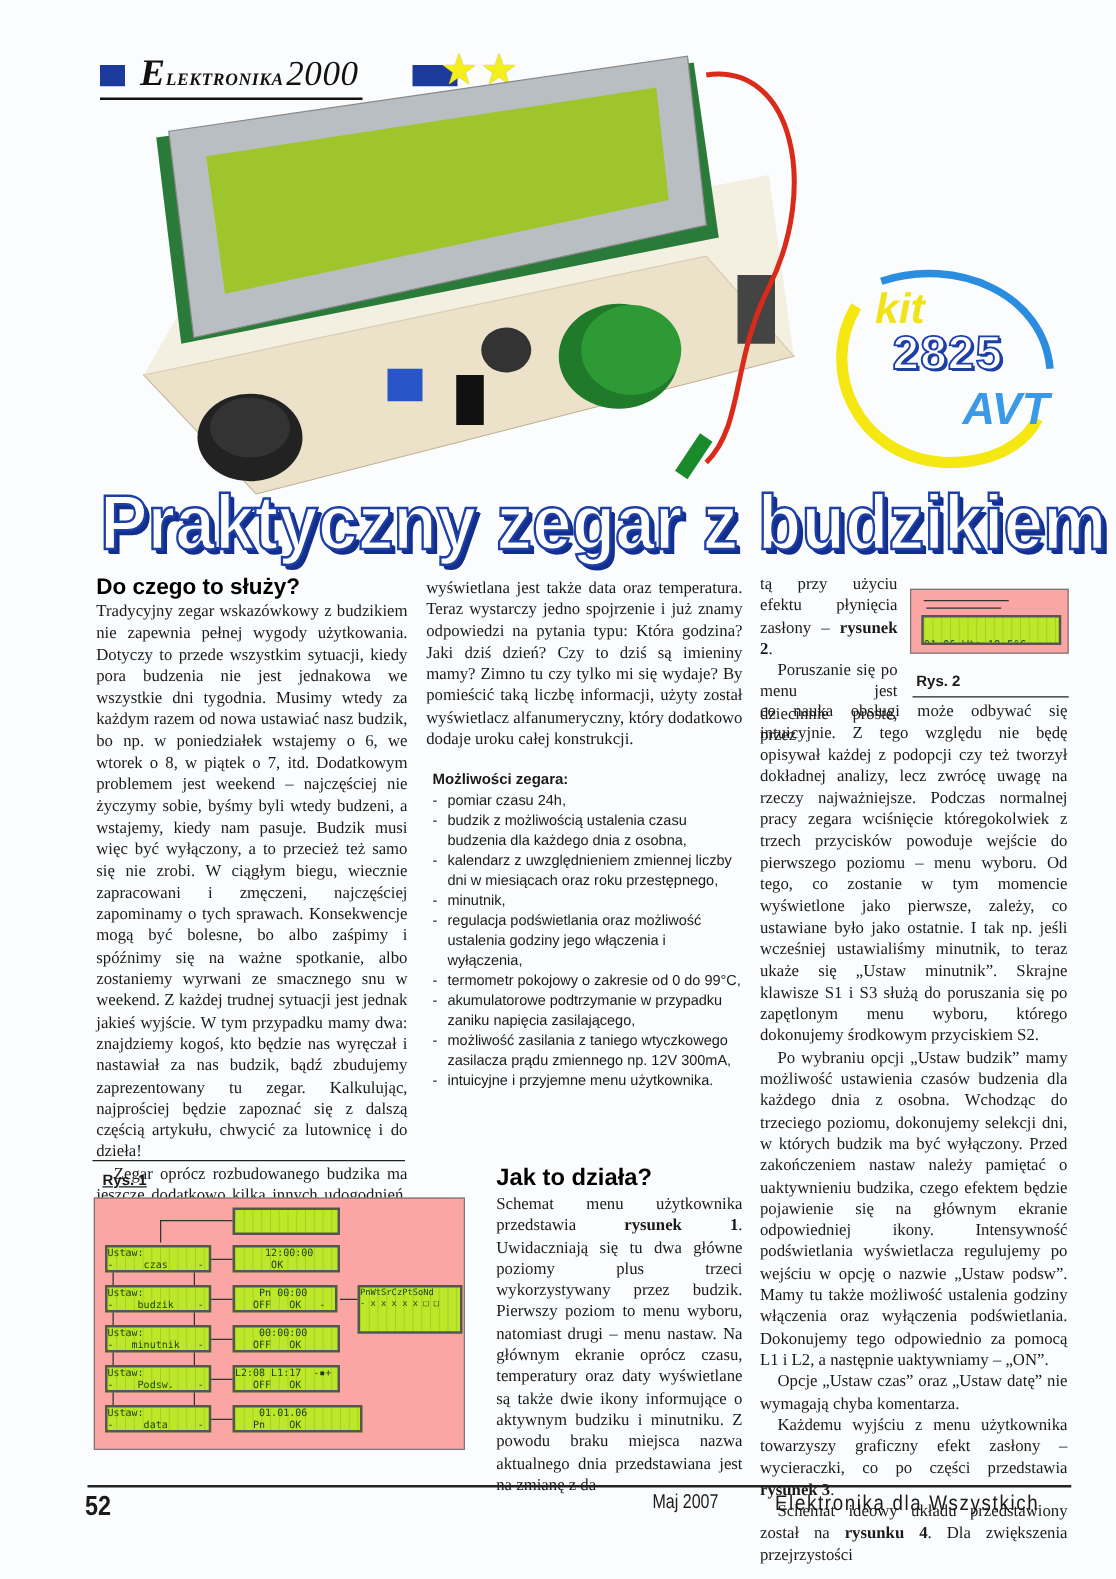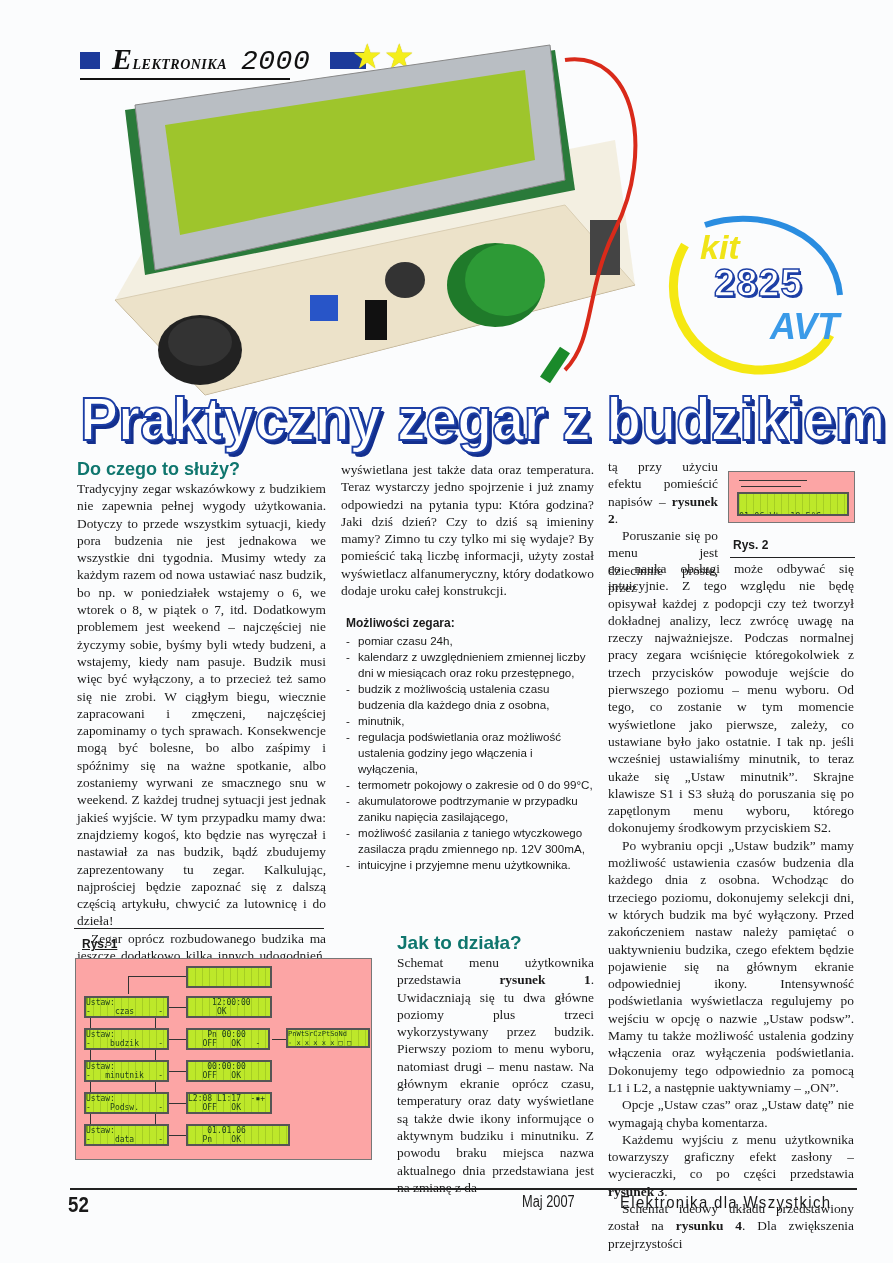--- a/index.html
+++ b/index.html
@@ -2,35 +2,35 @@
 <html><head>
 <meta charset="utf-8">
 <style>
   html,body{margin:0;padding:0;}
   body{width:893px;height:1263px;background:#fbfcfd;position:relative;overflow:hidden;font-family:"Liberation Serif",serif;color:#1a1a1a;}
   .abs{position:absolute;}
   
   .hdr-sq{position:absolute;width:20px;height:17px;background:#1c3a9a;}
   .brand{position:absolute;left:112px;top:42px;font-family:"Liberation Serif",serif;font-style:italic;font-weight:bold;font-size:14px;color:#111;letter-spacing:0.5px;}
   .brand .big{font-size:30px;}
-  .brand .num{font-family:Liberation Mono, monospace;font-style:italic;font-weight:normal;font-size:28px;margin-left:14px;}
+  .brand .num{font-family:Liberation Serif, serif;font-style:italic;font-weight:normal;font-size:28px;margin-left:2px;}
   .hdr-line{position:absolute;left:80px;top:78px;width:210px;height:2px;background:#111;}
   .star{position:absolute;color:#f4ee1c;font-size:34px;line-height:34px;text-shadow:0 0 1px #b7a600;}
   
   .photo{position:absolute;left:95px;top:30px;width:560px;height:370px;}
   
   .kit{position:absolute;left:645px;top:215px;width:200px;height:160px;}
   
   .title{position:absolute;left:80px;top:386px;width:760px;height:66px;font-family:"Liberation Sans",sans-serif;font-weight:bold;font-size:62px;line-height:66px;color:#fff;letter-spacing:0px;transform:scaleX(0.92);transform-origin:left top;
     -webkit-text-stroke:2px #1d3fa6;text-shadow:3px 3px 0 #132f8e,4px 4px 0 #132f8e;white-space:nowrap;}
   
   .col{position:absolute;font-size:13.4px;line-height:17.3px;text-align:justify;}
   .col p{margin:0;}
   .col p.ind{text-indent:14px;}
-  .h2{font-family:"Liberation Sans",sans-serif;font-weight:bold;color:#0f766e;font-size:18px;line-height:22px;margin:0;}
+  .h2{font-family:"Liberation Sans",sans-serif;font-weight:bold;color:#000000;font-size:18px;line-height:22px;margin:0;}
   .feat-title{font-family:"Liberation Sans",sans-serif;font-weight:bold;font-size:12px;margin:0 0 3px 0;}
   .feat{font-family:"Liberation Sans",sans-serif;font-size:11.6px;line-height:16px;margin:0;padding:0;list-style:none;text-align:left;}
   .feat li{padding-left:12px;position:relative;}
   .feat li::before{content:"-";position:absolute;left:0;}
   .rys-label{font-family:"Liberation Sans",sans-serif;font-weight:bold;font-size:12px;}
   .rule{position:absolute;height:1px;background:#222;}
   
   .lcd{position:absolute;background:#bde82a;border:2px solid #555;box-sizing:border-box;font-family:"DejaVu Sans Mono",monospace;font-size:8px;line-height:9px;color:#1a3a1a;white-space:pre;overflow:hidden;
     background-image:linear-gradient(90deg,rgba(60,90,10,0.18) 1px,transparent 1px);background-size:7px 100%;}
   .lcd div{height:9px;}
@@ -96,39 +96,39 @@
   <p class="ind">Zegar oprócz rozbudowanego budzika ma jeszcze dodatkowo kilka innych udogodnień. Na wyświetlaczu oprócz aktualnego czasu</p>
 </div>
 
 <div class="col" style="left:341px;top:461px;width:253px;">
   <p>wyświetlana jest także data oraz temperatura. Teraz wystarczy jedno spojrzenie i już znamy odpowiedzi na pytania typu: Która godzina? Jaki dziś dzień? Czy to dziś są imieniny mamy? Zimno tu czy tylko mi się wydaje? By pomieścić taką liczbę informacji, użyty został wyświetlacz alfanumeryczny, który dodatkowo dodaje uroku całej konstrukcji.</p>
   <div style="height:16px;"></div>
   <div style="padding-left:5px;">
     <p class="feat-title">Możliwości zegara:</p>
     <ul class="feat">
       <li>pomiar czasu 24h,</li>
+      <li>budzik z możliwością ustalenia czasu budzenia dla każdego dnia z osobna,</li>
       <li>kalendarz z uwzględnieniem zmiennej liczby dni w miesiącach oraz roku przestępnego,</li>
-      <li>budzik z możliwością ustalenia czasu budzenia dla każdego dnia z osobna,</li>
       <li>minutnik,</li>
       <li>regulacja podświetlania oraz możliwość ustalenia godziny jego włączenia i wyłączenia,</li>
       <li>termometr pokojowy o zakresie od 0 do 99°C,</li>
       <li>akumulatorowe podtrzymanie w przypadku zaniku napięcia zasilającego,</li>
       <li>możliwość zasilania z taniego wtyczkowego zasilacza prądu zmiennego np. 12V 300mA,</li>
       <li>intuicyjne i przyjemne menu użytkownika.</li>
     </ul>
   </div>
 </div>
 
 <div class="col" style="left:397px;top:932px;width:197px;">
   <h2 class="h2" style="font-size:19px;">Jak to działa?</h2>
   <p><span>Schemat menu użytkownika przedstawia </span><b>rysunek 1</b><span>. Uwidaczniają się tu dwa główne poziomy plus trzeci wykorzystywany przez budzik. Pierwszy poziom to menu wyboru, natomiast drugi – menu nastaw. Na głównym ekranie oprócz czasu, temperatury oraz daty wyświetlane są także dwie ikony informujące o aktywnym budziku i minutniku. Z powodu braku miejsca nazwa aktualnego dnia przedstawiana jest na zmianę z da-</span></p>
 </div>
 
 <div class="col" style="left:608px;top:458px;width:110px;text-align:justify;">
-  <p><span>tą przy użyciu efektu pomieścić napisów – </span><b>rysunek 2</b>.</p>
+  <p><span>tą przy użyciu efektu płynięcia zasłony – </span><b>rysunek 2</b>.</p>
   <p class="ind">Poruszanie się po menu jest dziecinnie proste, przez</p>
 </div>
 
 <div class="fig-box" style="left:728px;top:471px;width:125px;height:50px;">
   <div class="arrow" style="left:10px;top:8px;width:68px;height:1px;"></div>
   <div class="arrow" style="left:12px;top:14px;width:60px;height:1px;"></div>
   <div class="lcd" style="left:8px;top:20px;width:112px;height:24px;font-size:8.5px;">
     <div>01.06 Wto 18.5°C</div>
     
   </div>
@@ -153,21 +153,21 @@
     
   </div>
   <div class="arrow" style="left:52px;top:17px;width:58px;height:1px;"></div>
   <div class="arrow" style="left:52px;top:17px;width:1px;height:18px;"></div>
 
   <div class="lcd" style="left:8px;top:37px;width:85px;height:22px;"><div>Ustaw:</div><div>-     czas     -</div></div>
   <div class="lcd" style="left:110px;top:37px;width:86px;height:22px;"><div>     12:00:00</div><div>      OK</div></div>
 
   <div class="lcd" style="left:8px;top:69px;width:85px;height:22px;"><div>Ustaw:</div><div>-    budzik    -</div></div>
   <div class="lcd" style="left:110px;top:69px;width:84px;height:22px;"><div>    Pn 00:00</div><div>   OFF   OK   -</div></div>
-  <div class="lcd" style="left:210px;top:69px;width:84px;height:20px;font-size:7px;"><div>PnWtSrCzPtSoNd</div><div>- x x x x x □ □</div></div>
+  <div class="lcd" style="left:210px;top:69px;width:84px;height:39px;font-size:7px;"><div>PnWtSrCzPtSoNd</div><div>- x x x x x □ □</div></div>
 
   <div class="lcd" style="left:8px;top:101px;width:85px;height:22px;"><div>Ustaw:</div><div>-   minutnik   -</div></div>
   <div class="lcd" style="left:110px;top:101px;width:86px;height:22px;"><div>    00:00:00</div><div>   OFF   OK</div></div>
 
   <div class="lcd" style="left:8px;top:133px;width:85px;height:22px;"><div>Ustaw:</div><div>-    Podsw.    -</div></div>
   <div class="lcd" style="left:110px;top:133px;width:86px;height:22px;"><div>L2:08 L1:17  -▪+</div><div>   OFF   OK</div></div>
 
   <div class="lcd" style="left:8px;top:165px;width:85px;height:22px;"><div>Ustaw:</div><div>-     data     -</div></div>
   <div class="lcd" style="left:110px;top:165px;width:104px;height:22px;"><div>    01.01.06</div><div>   Pn    OK</div></div>
 

